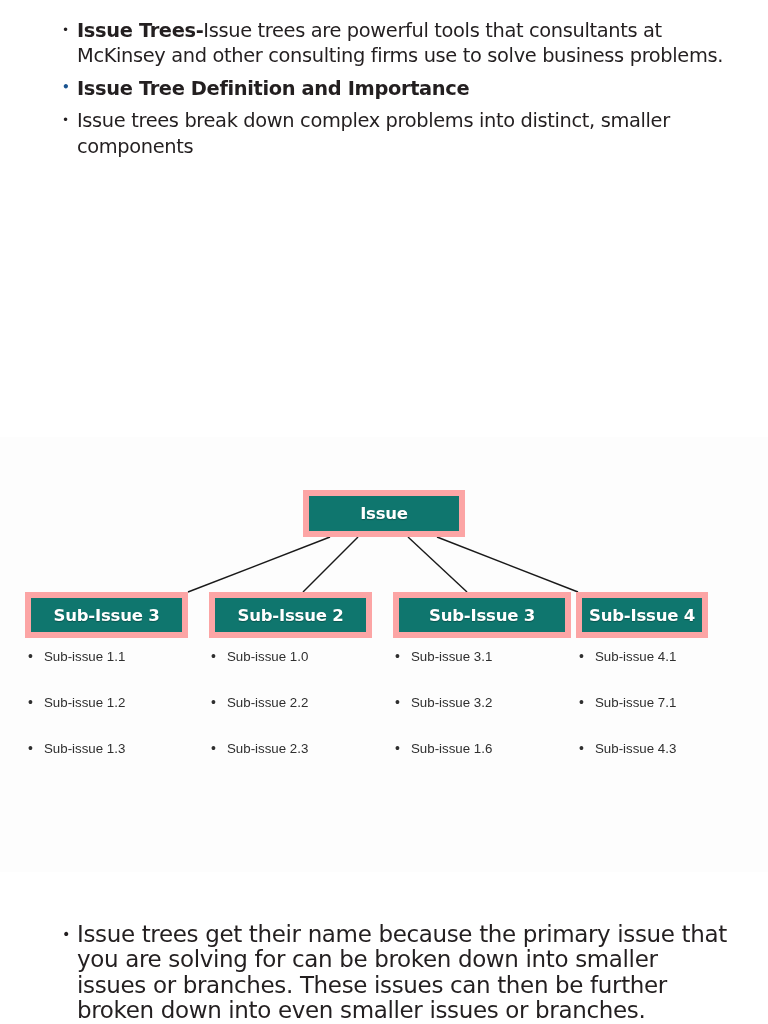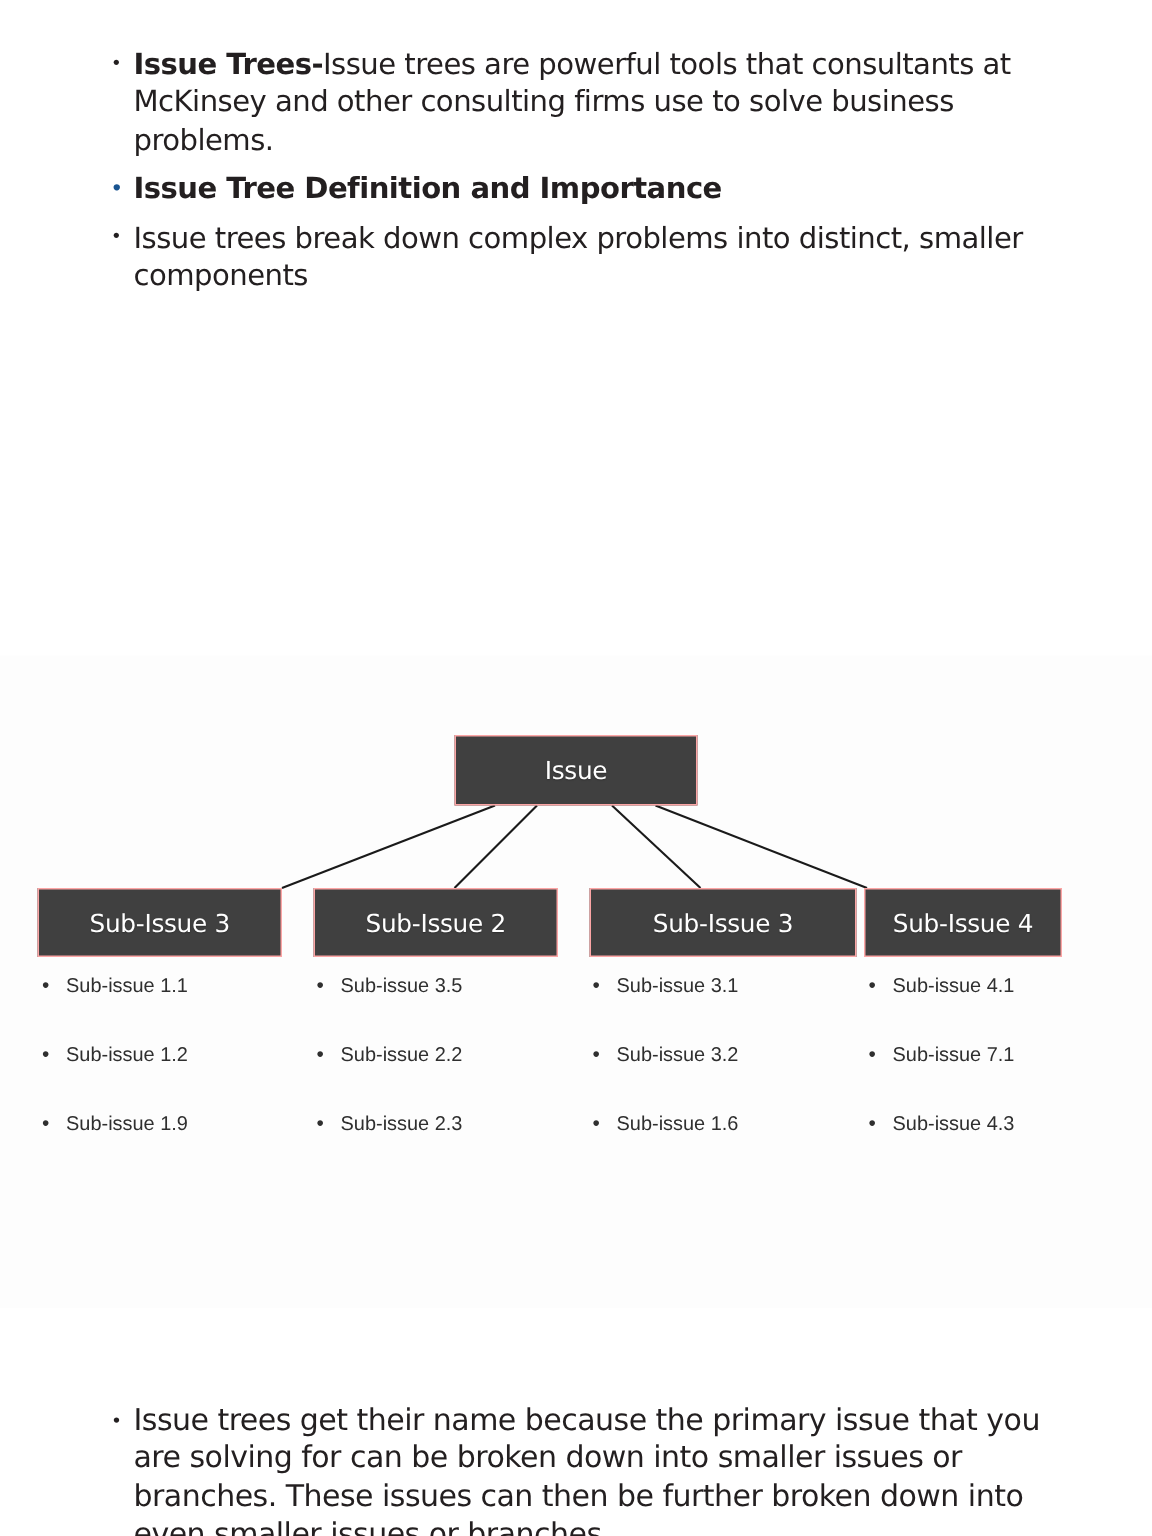--- a/index.html
+++ b/index.html
@@ -19,21 +19,21 @@
   }
 
   
   .textblock {
     position: absolute;
     left: 0;
     width: 768px;
   }
   ul.bullets {
     list-style: none;
-    margin: 16px;
+    margin: 4px;
     padding: 0;
   }
   ul.bullets > li {
     position: relative;
     padding-left: 17px;
     margin: 0;
   }
   ul.bullets > li::before {
     content: "\2022";
     position: absolute;
@@ -83,29 +83,29 @@
   #tree-connectors {
     position: absolute;
     left: 0;
     top: 0;
     width: 768px;
     height: 435px;
     pointer-events: none;
   }
   .node-box {
     position: absolute;
-    background: #404040;
-    border: 1px solid #fca5a5;
+    background: #0f766e;
+    border: 6px solid #fca5a5;
     box-sizing: border-box;
     display: flex;
     align-items: center;
     justify-content: center;
     color: #ffffff;
     font-family: "DejaVu Sans", sans-serif;
-    font-weight: normal;
+    font-weight: bold;
     letter-spacing: -0.2px;
     text-shadow: 0 1px 1px rgba(0,0,0,0.28);
   }
   #root-node {
     left: 303px;
     top: 53px;
     width: 162px;
     height: 47px;
     font-size: 16.5px;
   }
@@ -149,21 +149,21 @@
   #sub-list-4 { left: 573px; width: 175px; }
 
   
   #bottom-text-block {
     top: 918px;
     left: 57px;
     width: 680px;
   }
   #bottom-text-block ul.bullets > li {
     font-family: "DejaVu Sans", sans-serif;
-    font-size: 20px;
+    font-size: 23px;
     line-height: 25.4px;
     letter-spacing: -0.35px;
     color: #231f20;
     padding-left: 16px;
   }
   #bottom-text-block ul.bullets > li::before {
     left: 1px;
     top: -0.5px;
     font-size: 0.62em;
   }
@@ -203,24 +203,24 @@
   <div class="node-box sub-node" id="sub-node-3">
     <span>Sub-Issue 3</span>
   </div>
   <div class="node-box sub-node" id="sub-node-4">
     <span>Sub-Issue 4</span>
   </div>
 
   <ul class="sub-list" id="sub-list-1">
     <li>Sub-issue 1.1</li>
     <li>Sub-issue 1.2</li>
-    <li>Sub-issue 1.9</li>
+    <li>Sub-issue 1.3</li>
   </ul>
   <ul class="sub-list" id="sub-list-2">
-    <li>Sub-issue 3.5</li>
+    <li>Sub-issue 1.0</li>
     <li>Sub-issue 2.2</li>
     <li>Sub-issue 2.3</li>
   </ul>
   <ul class="sub-list" id="sub-list-3">
     <li>Sub-issue 3.1</li>
     <li>Sub-issue 3.2</li>
     <li>Sub-issue 1.6</li>
   </ul>
   <ul class="sub-list" id="sub-list-4">
     <li>Sub-issue 4.1</li>

